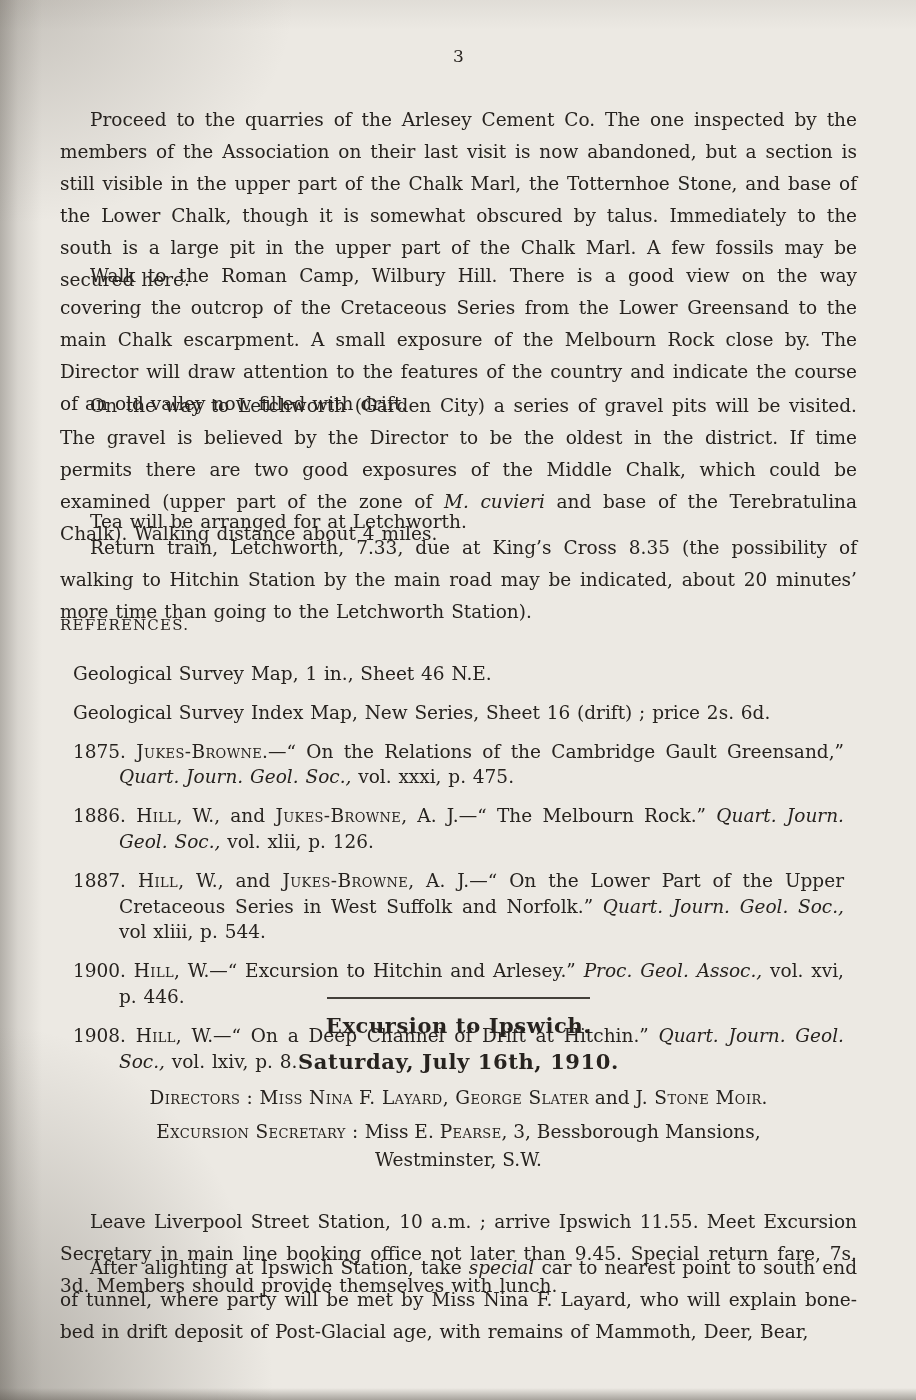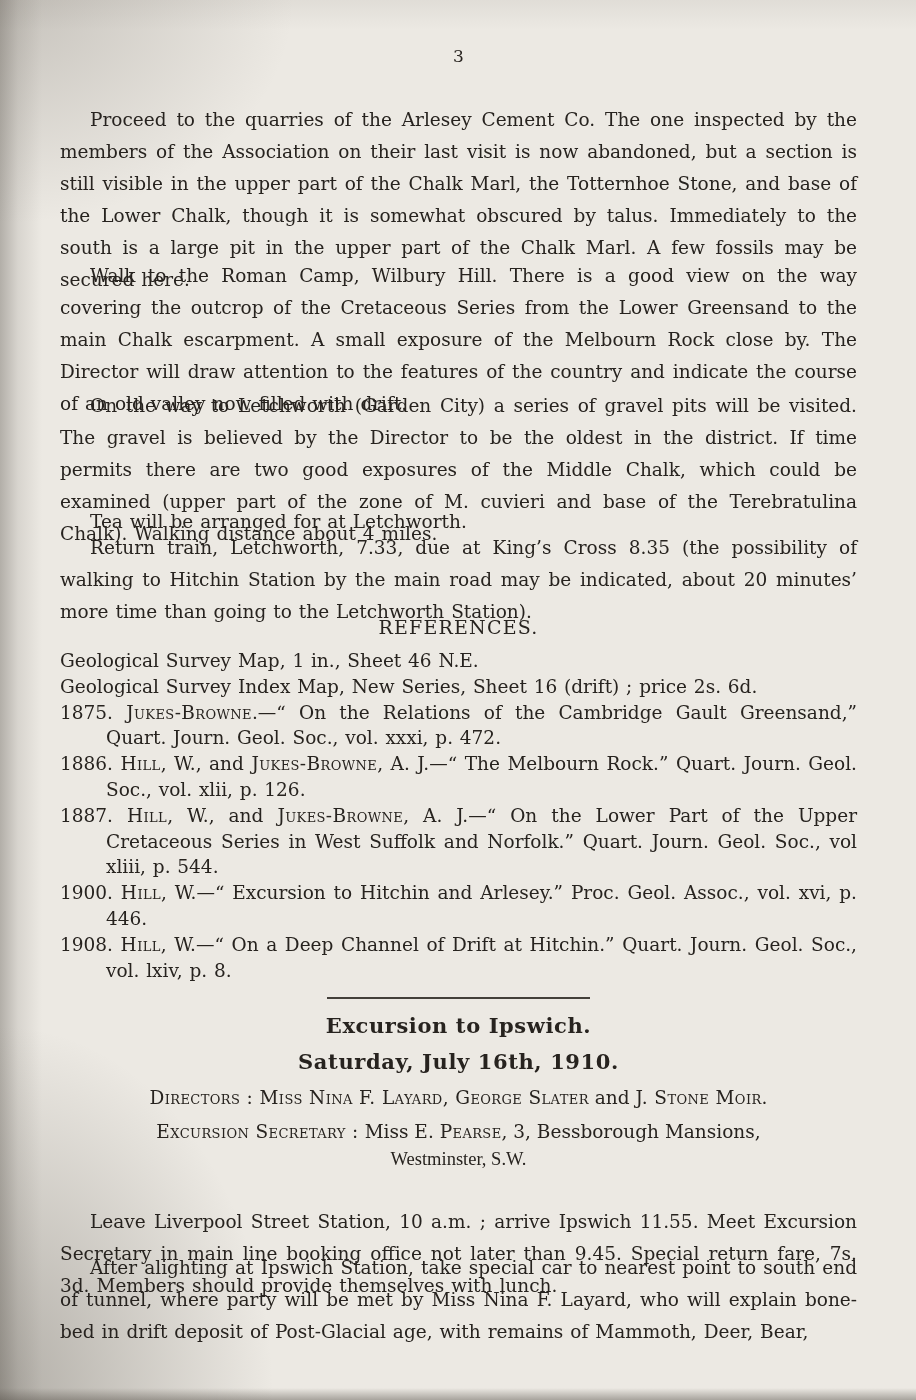--- a/index.html
+++ b/index.html
@@ -37,34 +37,33 @@
     font-size: 18.5px;
     line-height: 32px;
     text-align: justify;
     text-indent: 30px;
     word-spacing: 0.06em;
     margin: 0;
   }
   .refs-heading {
     position: absolute;
     left: 0; width: 100%;
-    text-align: center;
-    font-size: 19px;
+    font-size: 15px;
     letter-spacing: 1.2px;
     top: 616px;
   }
   .refs {
     position: absolute;
     left: 0; width: 100%;
     top: 648px;
     font-size: 18.5px;
     line-height: 25.8px;
   }
   .ref {
-    margin: 0;
+    margin: 13px;
     padding-left: 46px;
     text-indent: -46px;
     text-align: justify;
     word-spacing: 0.05em;
   }
   .divider {
     position: absolute;
     left: 267px;
     top: 997px;
     width: 263px;
@@ -74,24 +73,24 @@
   .center-line {
     position: absolute;
     left: 0; width: 100%;
     text-align: center;
     margin: 0;
   }
   .exc-title   { top: 1013px; font-size: 21px; font-weight: bold; letter-spacing: 0.6px; }
   .exc-date    { top: 1049px; font-size: 21px; font-weight: bold; letter-spacing: 0.6px; }
   .directors   { top: 1087px; font-size: 18.5px; }
   .secretary-1 { top: 1121px; font-size: 18.5px; }
-  .secretary-2 { top: 1149px; font-size: 18.5px; font-family: Liberation Serif, serif; }
+  .secretary-2 { top: 1149px; font-size: 18.5px; }
   .p-liverpool { top: 1174px; margin-top: 32px; }
   .p-ipswich   { top: 1252px; }
-  .i  { }
+  .i  { font-style: italic; }
   .sc { font-variant: small-caps; letter-spacing: 0.4px; }
 </style>
 </head>
 <body>
 
 <div class="page">
   <div class="content">
 
     <div class="pagenum">3</div>
 
@@ -103,21 +102,21 @@
 
     <p class="body-p" style="top:506px"><span>Tea will be arranged for at Letchworth.</span></p>
 
     <p class="body-p" style="top:532px"><span>Return train, Letchworth, 7.33, due at King’s Cross 8.35 (the possibility of walking to Hitchin Station by the main road may be indicated, about 20 minutes’ more time than going to the Letchworth Station).</span></p>
 
     <div class="refs-heading">REFERENCES.</div>
 
     <div class="refs">
       <p class="ref"><span>Geological Survey Map, 1 in., Sheet 46 N.E.</span></p>
       <p class="ref"><span>Geological Survey Index Map, New Series, Sheet 16 (drift) ;  price 2s. 6d.</span></p>
-      <p class="ref"><span>1875.  </span><span class="sc">Jukes-Browne</span><span>.—“ On the Relations of the Cambridge Gault Greensand,” </span><span class="i">Quart. Journ. Geol. Soc.,</span><span> vol. xxxi, p. 472.</span></p>
+      <p class="ref"><span>1875.  </span><span class="sc">Jukes-Browne</span><span>.—“ On the Relations of the Cambridge Gault Greensand,” </span><span class="i">Quart. Journ. Geol. Soc.,</span><span> vol. xxxi, p. 475.</span></p>
       <p class="ref"><span>1886.  </span><span class="sc">Hill</span><span>, W., and </span><span class="sc">Jukes-Browne</span><span>, A. J.—“ The Melbourn Rock.”  </span><span class="i">Quart. Journ. Geol. Soc.,</span><span> vol. xlii, p. 126.</span></p>
       <p class="ref"><span>1887.  </span><span class="sc">Hill</span><span>, W., and </span><span class="sc">Jukes-Browne</span><span>, A. J.—“ On the Lower Part of the Upper Cretaceous Series in West Suffolk and Norfolk.”  </span><span class="i">Quart. Journ. Geol. Soc.,</span><span> vol xliii, p. 544.</span></p>
       <p class="ref"><span>1900.  </span><span class="sc">Hill</span><span>, W.—“ Excursion to Hitchin and Arlesey.”  </span><span class="i">Proc. Geol. Assoc.,</span><span> vol. xvi, p. 446.</span></p>
       <p class="ref"><span>1908.  </span><span class="sc">Hill</span><span>, W.—“ On a Deep Channel of Drift at Hitchin.”  </span><span class="i">Quart. Journ. Geol. Soc.,</span><span> vol. lxiv, p. 8.</span></p>
     </div>
 
     <div class="divider"></div>
 
     <h2 class="center-line exc-title">Excursion to Ipswich.</h2>
 

